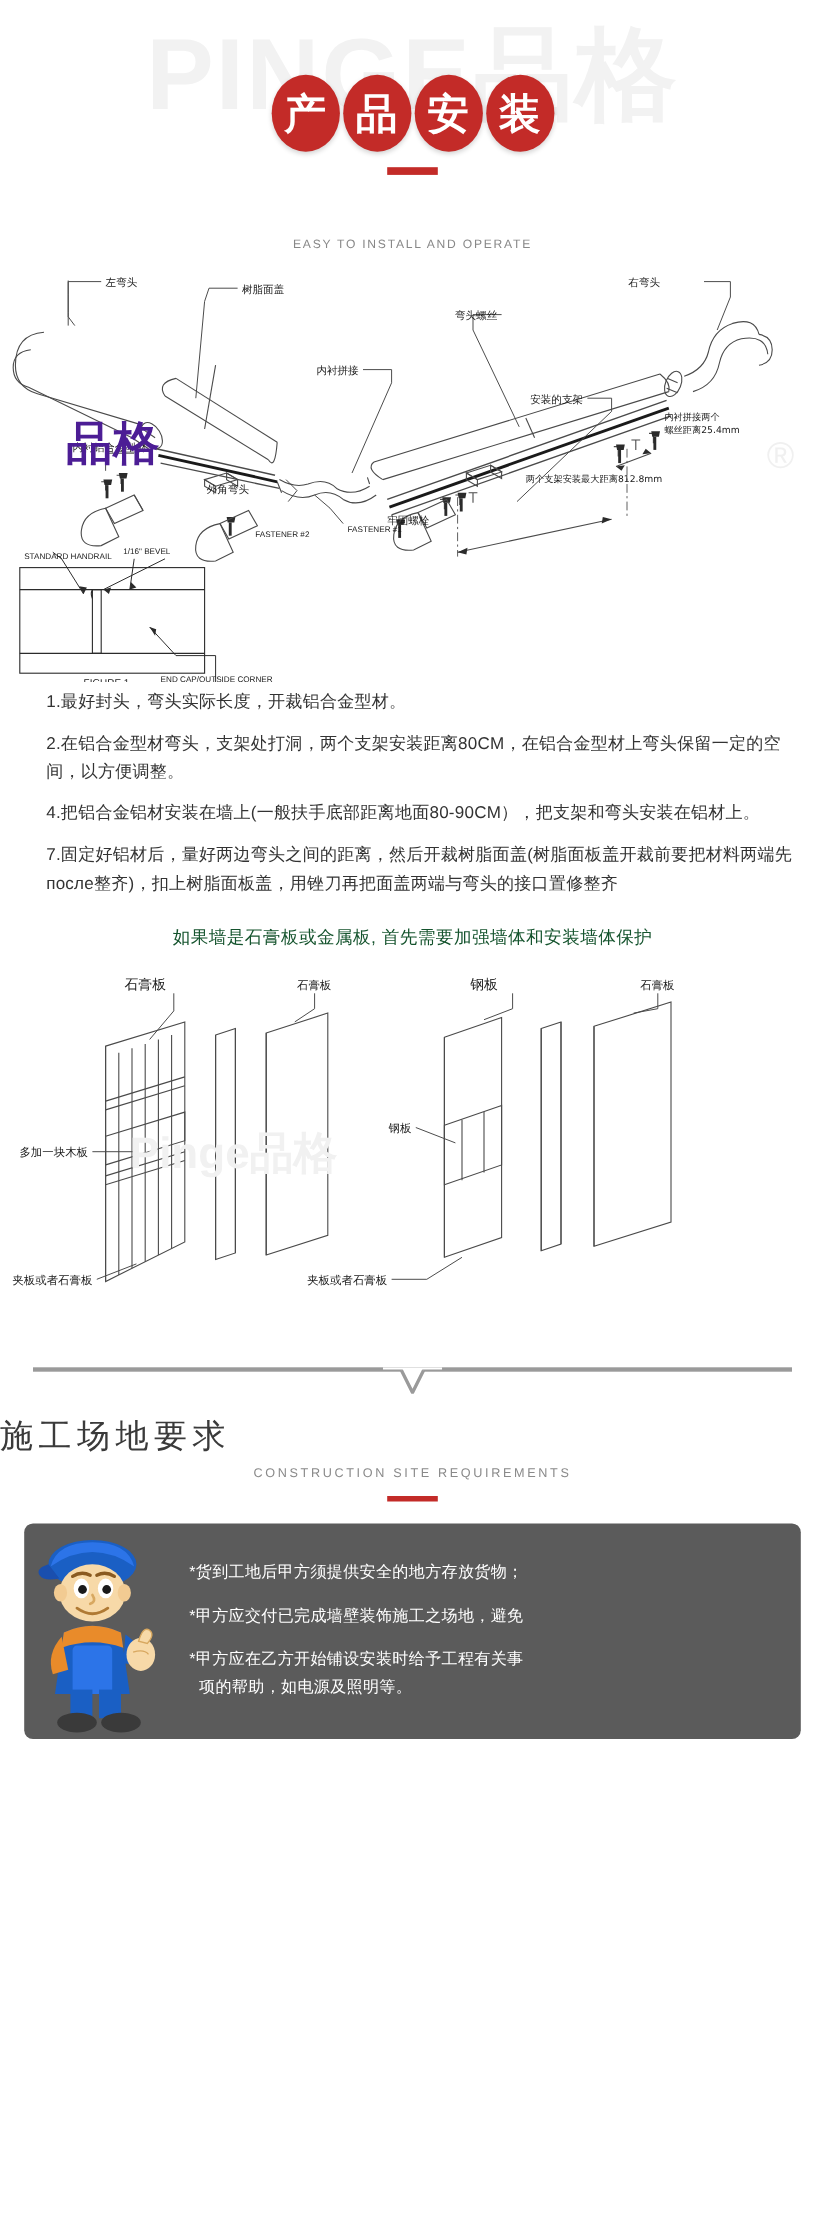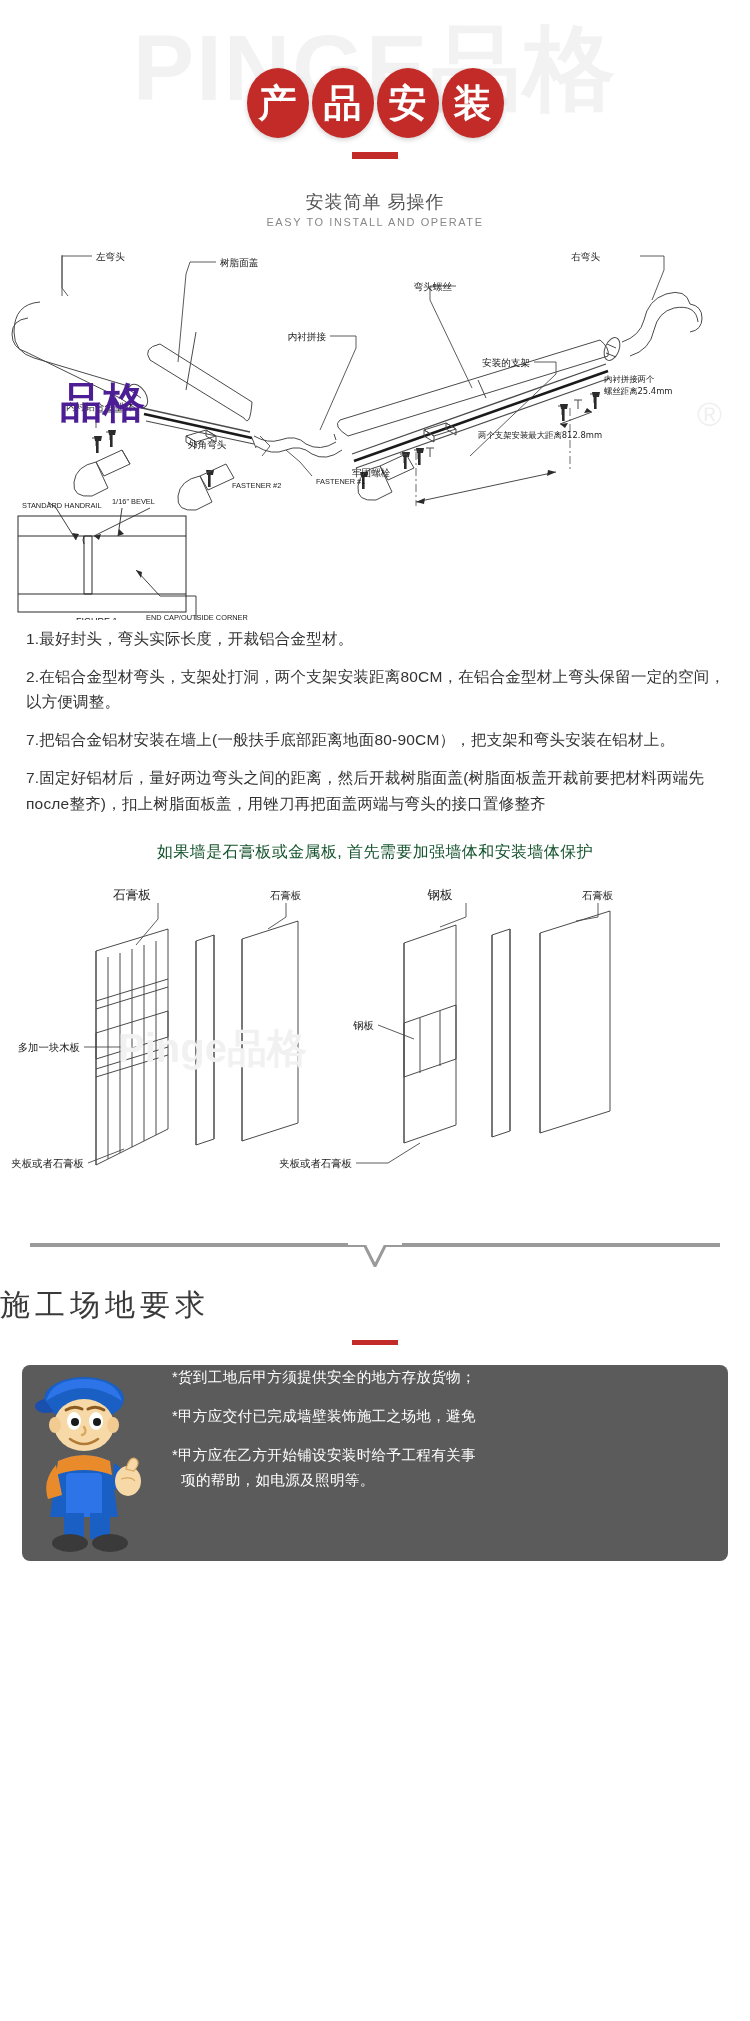--- a/index.html
+++ b/index.html
@@ -51,21 +51,21 @@
     position: absolute; left: 60px; top: 135px;
     font-size: 42px; color: #4c1d95; font-weight: bold;
     letter-spacing: 1px; user-select: none;
   }
   .wm-r {
     position: absolute; right: 28px; top: 155px;
     font-size: 34px; color: #f0f0f0; user-select: none;
   }
 
   
-  .steps { padding: 6px 14px 0 26px; }
+  .steps { padding: 6px 14px 0 26px; margin-left: 16px; }
   .step {
     font-size: 15.5px; line-height: 1.62; color: #333;
     margin-bottom: 13px; letter-spacing: .2px;
   }
 
   
   .wall-note {
     text-align: center; font-size: 16px; color: #14532d;
     margin: 26px 0 10px 0; letter-spacing: .4px;
   }
@@ -99,21 +99,21 @@
   }
   .footer-rule {
     width: 46px; height: 5px; background: #c32b28;
     margin: 14px auto 0 auto;
   }
 
   .req-box {
     margin: 20px 22px 22px 22px;
     background: #5b5b5b; border-radius: 8px;
     min-height: 196px; position: relative;
-    display: flex; align-items: flex-start;
+    display: flex; align-items: center;
     overflow: hidden;
   }
   .worker { width: 150px; flex: 0 0 150px; position: relative; height: 190px; }
   .req-list { color: #fff; font-size: 14.6px; line-height: 1.72; padding-right: 26px; }
   .req-item { margin-bottom: 14px; letter-spacing: .3px; }
   .req-item:last-child { margin-bottom: 0; }
   .req-item .cont { display: block; padding-left: 9px; }
 </style>
 </head>
 <body>
@@ -124,21 +124,20 @@
     <div class="watermark-title">PINGE品格</div>
 
     <div class="badge-row">
       <div class="badge">产</div>
       <div class="badge">品</div>
       <div class="badge">安</div>
       <div class="badge">装</div>
     </div>
 
     <div class="rule"></div>
-    <div class="sub-cn">安装简单  易操作</div>
     <div class="sub-en">EASY TO INSTALL AND OPERATE</div>
   </div>
 
   <div class="diagram1">
     <div class="wm-circle">品格</div>
     <div class="wm-r">®</div>
 
     <svg width="750" height="380" viewBox="0 0 750 380">
       <g fill="none" stroke="#4a4a4a" stroke-width="1">
 
@@ -326,21 +325,21 @@
         <text x="76" y="384" font-size="9">FIGURE 1</text>
         <text x="146" y="380">END CAP/OUTSIDE CORNER</text>
         <text x="146" y="390">OR STANDARD HANDRAIL</text>
       </g>
     </svg>
   </div>
 
   <div class="steps">
     <div class="step">1.最好封头，弯头实际长度，开裁铝合金型材。</div>
     <div class="step">2.在铝合金型材弯头，支架处打洞，两个支架安装距离80CM，在铝合金型材上弯头保留一定的空间，以方便调整。</div>
-    <div class="step">7.把铝合金铝材安装在墙上(一般扶手底部距离地面80-90CM），把支架和弯头安装在铝材上。</div>
+    <div class="step">4.把铝合金铝材安装在墙上(一般扶手底部距离地面80-90CM），把支架和弯头安装在铝材上。</div>
     <div class="step">7.固定好铝材后，量好两边弯头之间的距离，然后开裁树脂面盖(树脂面板盖开裁前要把材料两端先после整齐)，扣上树脂面板盖，用锉刀再把面盖两端与弯头的接口置修整齐</div>
   </div>
 
   <div class="wall-note">如果墙是石膏板或金属板, 首先需要加强墙体和安装墙体保护</div>
 
   <div class="diagram2">
     <div class="wm2">Pinge品格</div>
 
     <svg width="750" height="350" viewBox="0 0 750 350">
       <g fill="none" stroke="#4a4a4a" stroke-width="1">
@@ -412,20 +411,21 @@
   <div class="divider">
     <div class="line"></div>
     <svg class="notch-outline" viewBox="0 0 54 24">
       <path d="M0,2 L18,2 L27,22 L36,2 L54,2 L54,0 L0,0 z" fill="#ffffff"></path>
       <path d="M17,3 L27,23 L37,3" fill="#ffffff" stroke="#9a9a9a" stroke-width="3"></path>
     </svg>
   </div>
 
   <div>
     <div class="footer-title">施工场地要求</div>
+    <div class="footer-sub">CONSTRUCTION SITE REQUIREMENTS</div>
     <div class="footer-rule"></div>
 
     <div class="req-box">
 
       <div class="worker">
         <svg width="150" height="190" viewBox="0 0 150 190">
 
           <ellipse cx="62" cy="34" rx="40" ry="22" fill="#1a5fc4"></ellipse>
           <path d="M24,36 q38,-26 76,0 q-6,-22 -38,-22 q-32,0 -38,22z" fill="#2c74e8"></path>
           <path d="M22,34 q-12,4 -8,10 q4,6 18,3 z" fill="#1a4fae"></path>

